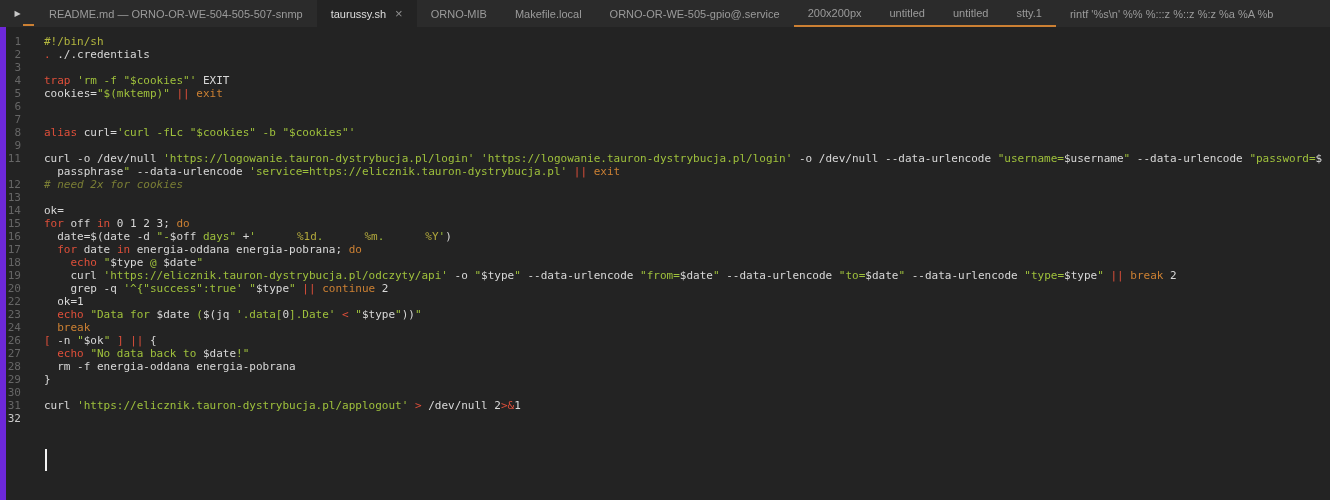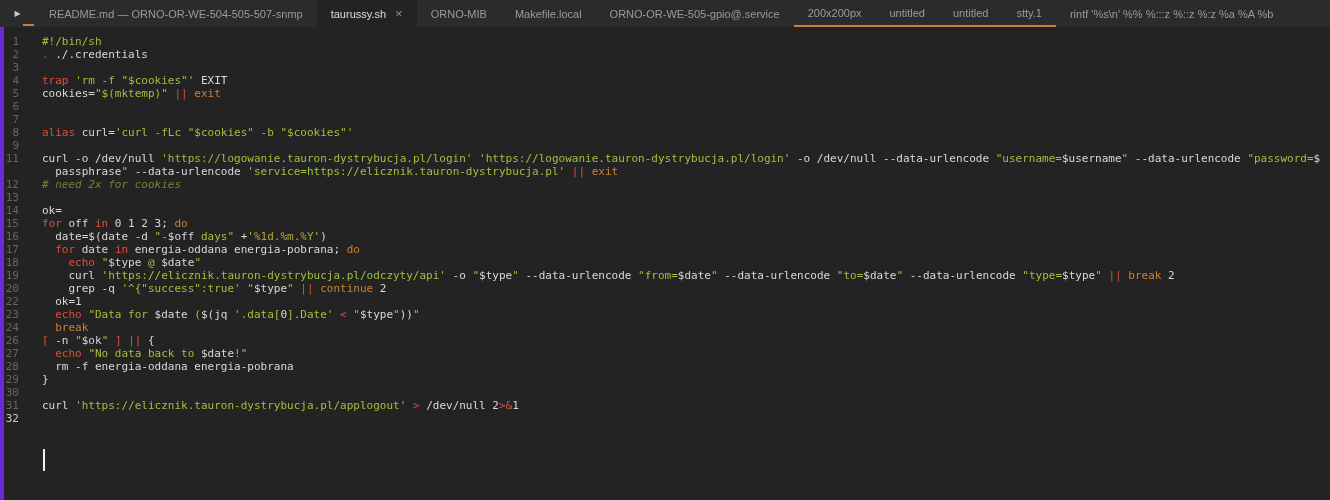--- a/index.html
+++ b/index.html
@@ -28,39 +28,39 @@
   .tab .close{
     margin-left:9px;color:#8f8f8f;font-size:13px;line-height:13px;
   }
   .left-dash{
     position:absolute;left:23px;top:24px;width:11px;height:2px;
     background:#cc8033;
   }
   
   .editor{
     position:absolute;left:0;top:27px;width:1330px;height:473px;
-    background:#232323;border-left:4px solid #6d28d9;box-sizing:border-box;
+    background:#232323;border-left:6px solid #6d28d9;box-sizing:border-box;
     padding-top:8px;overflow:hidden;
     font-family:"DejaVu Sans Mono", monospace;font-size:11px;line-height:13px;
   }
   .row{height:13px;white-space:pre;overflow:hidden;}
   .ln{
     display:inline-block;width:15px;text-align:right;color:#666666;
     vertical-align:top;
   }
   .ln.active{color:#c9c9c9;}
   .cd{margin-left:23px;white-space:pre;}
   
   .w{color:#d8d8d8;}
   .r{color:#de4f3a;}
   .o{color:#cc8033;}
   .g{color:#9fc13c;}
   .c{color:#7a7e35;font-style:italic;}
   .sh{color:#b2b63e;}
-  .f{color:#b0a73c;}
+  .f{color:#b0a73c;margin-left:41px;}
   .cursor{
     position:absolute;left:39px;top:422px;width:2px;height:22px;
     background:#f2f2f2;
   }
 </style>
 </head>
 <body>
 
 <div class="tabbar">
   <div class="overflow-btn">

